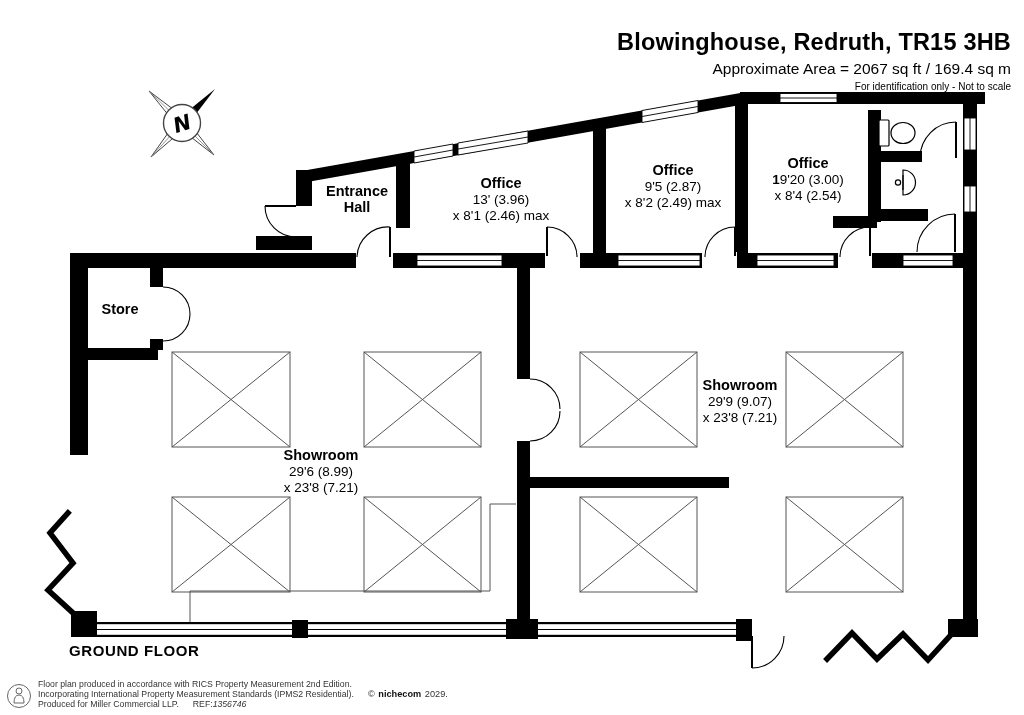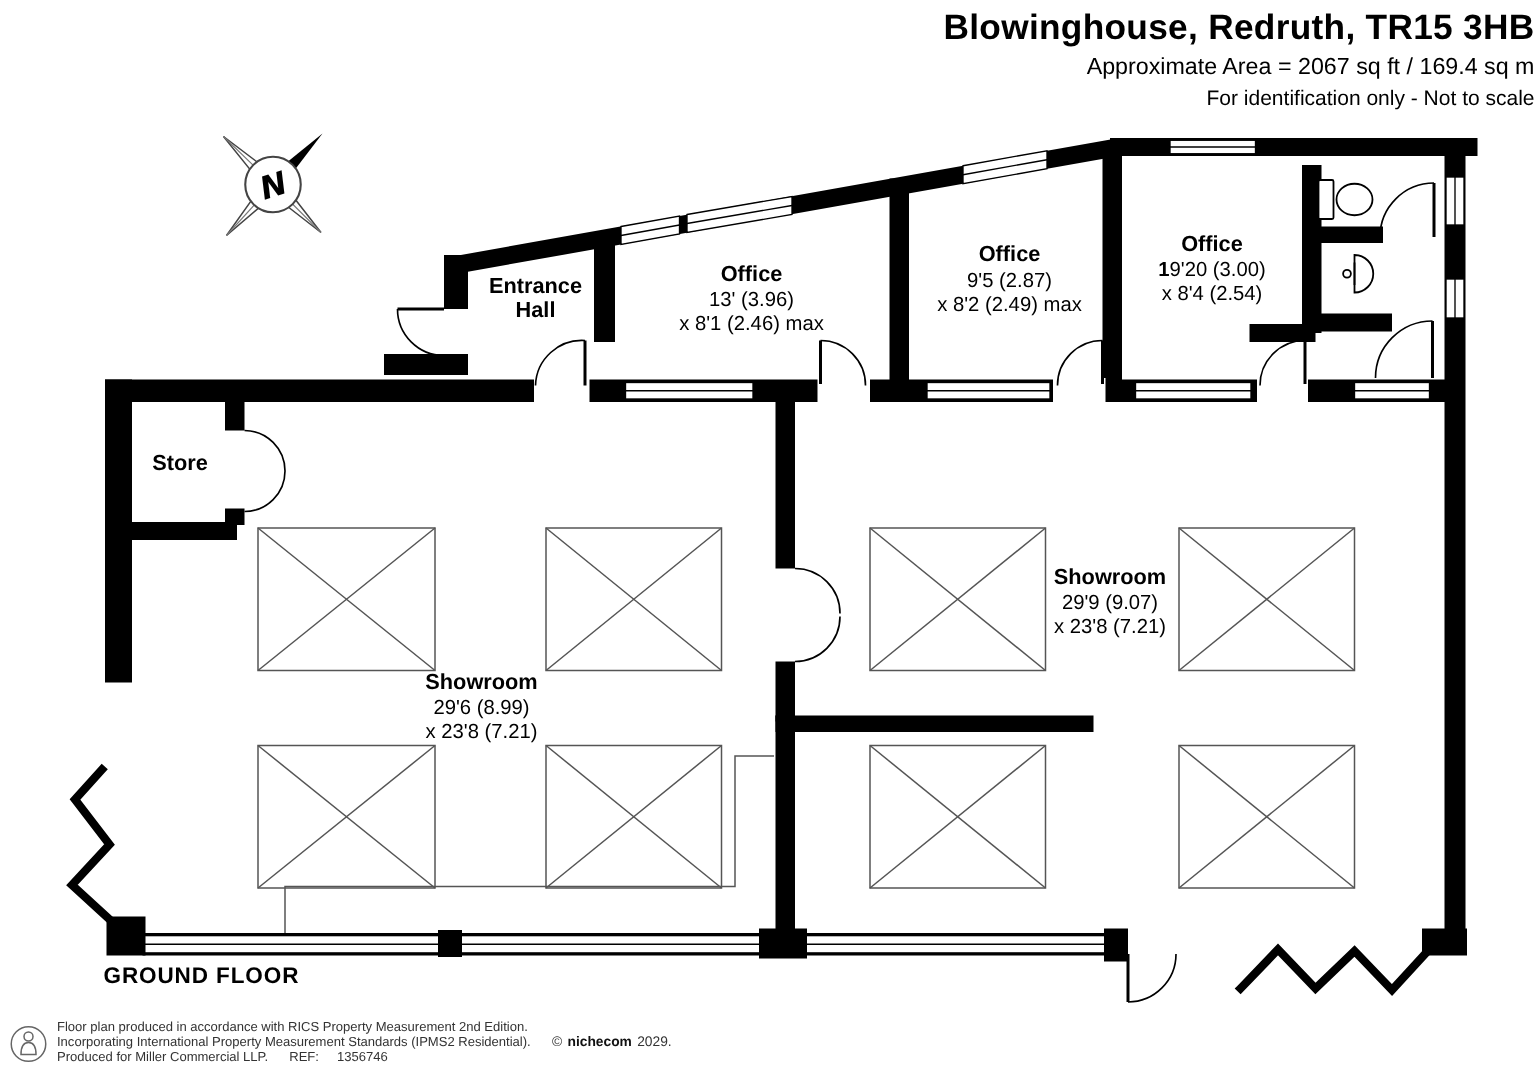--- a/index.html
+++ b/index.html
@@ -3,28 +3,28 @@
 <meta charset="utf-8">
 <style>
   html,body{margin:0;padding:0;background:#fff;}
   .canvas{position:relative;width:1024px;height:715px;background:#fff;overflow:hidden;
           font-family:"Liberation Sans", sans-serif;color:#000;}
   .plan-svg{position:absolute;left:0;top:0;width:1024px;height:715px;}
   .abs{position:absolute;}
   .ctr{transform:translateX(-50%);text-align:center;white-space:nowrap;}
   .title{font-size:23.5px;font-weight:bold;letter-spacing:0.2px;}
   .area{font-size:15.5px;}
-  .note{font-size:14px;}
-  .right-align{right:1px;text-align:right;}
+  .note{font-size:10px;}
+  .right-align{right:13px;text-align:right;margin-top:24px;}
   .room-name{font-weight:bold;font-size:14.5px;line-height:15.8px;}
   .room-dim{font-size:13.5px;line-height:15.8px;}
   .floor-label{font-size:15px;font-weight:bold;letter-spacing:0.6px;}
   .footer-text{font-size:8.7px;line-height:9.9px;color:#333;white-space:nowrap;}
   .footer-text .gap1{margin-left:14px;}
-  .footer-text .gap2{margin-left:12px;}
+  .footer-text .gap2{font-style:italic;}
   .copyright{font-size:9.2px;color:#333;white-space:nowrap;}
   .copyright .brand{font-weight:bold;color:#111;margin:0 1px;}
   .b{font-weight:bold;}
 </style>
 </head>
 <body>
 
 <div class="canvas">
 
   <svg class="plan-svg" viewBox="0 0 1024 715" xmlns="http://www.w3.org/2000/svg">

